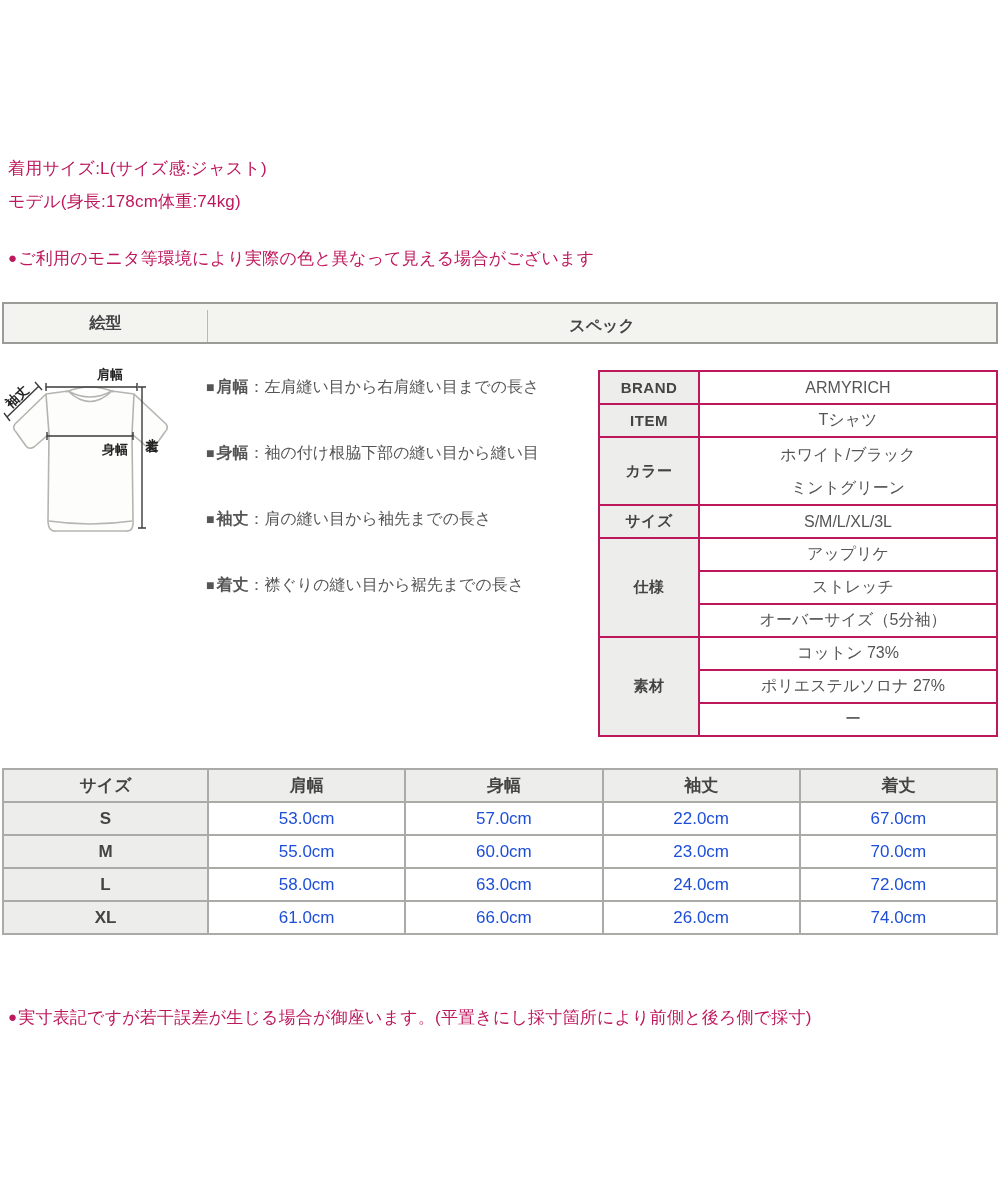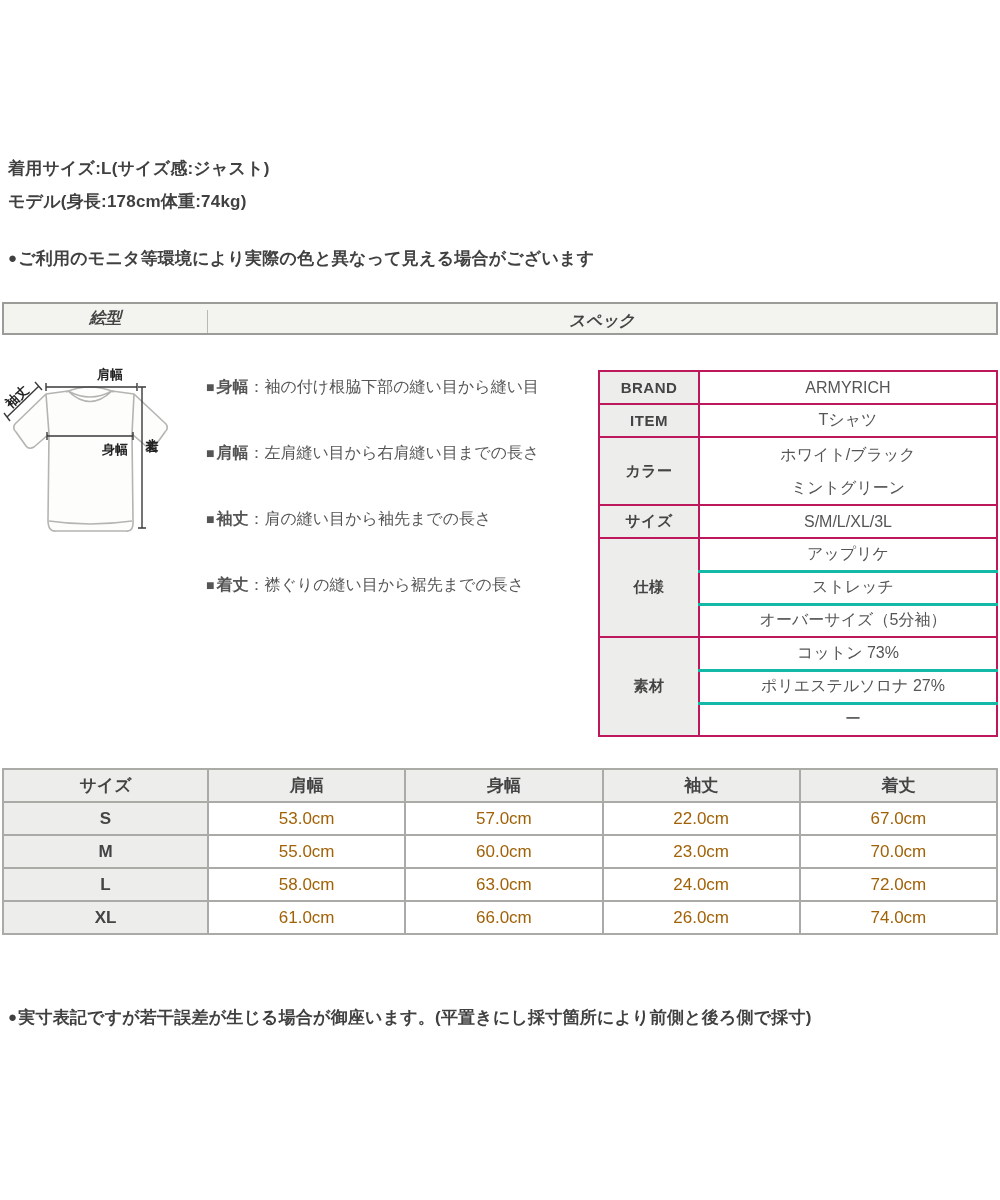--- a/index.html
+++ b/index.html
@@ -5,32 +5,31 @@
   * { margin: 0; padding: 0; box-sizing: border-box; }
   html, body { background: #ffffff; }
   body {
     font-family: "Liberation Sans", "DejaVu Sans", sans-serif;
     width: 1000px; height: 1200px; position: relative;
     color: #555555;
   }
   .page { position: absolute; top: 0; left: 0; width: 1000px; height: 1200px; background: #ffffff; overflow: hidden; }
 
   
-  .red-note { color: #404040; font-size: 17px; font-weight: 700; letter-spacing: 0.2px; }
+  .red-note { color: #be185d; font-size: 17px; font-weight: 400; letter-spacing: 0.2px; }
   .top-notes { position: absolute; left: 8px; top: 152px; line-height: 33px; }
   .monitor-note { position: absolute; left: 8px; top: 247px; }
   .bottom-note { position: absolute; left: 8px; top: 1006px; }
   .red-bullet { font-size: 15px; vertical-align: 1px; margin-right: 1px; }
 
   
   .section-header {
-    position: absolute; left: 2px; top: 302px; width: 996px; height: 33px;
+    position: absolute; left: 2px; top: 302px; width: 996px; height: 42px;
     display: flex; background: #f3f3f0;
     border: 2px solid #9b9b98;
-    font-style: italic;
   }
   .section-header .hcell {
     display: flex; align-items: center; justify-content: center;
     font-size: 16px; font-weight: bold; color: #444444;
   }
   .section-header .hcell + .hcell { border-left: 1px solid #b8b8b4; }
   .hcell.c1 { width: 203px; }
   .hcell.c2 { width: 399px; }
   .hcell.c3 { flex: 1; margin-top: 6px; }
 
@@ -49,35 +48,35 @@
     border-collapse: collapse; table-layout: fixed;
   }
   .spec-table th, .spec-table td {
     border: 2px solid #be185d; text-align: center; vertical-align: middle;
   }
   .spec-table th {
     width: 100px; background: #ededeb; color: #444444;
     font-size: 15px; font-weight: bold; letter-spacing: 0.5px;
   }
   .spec-table td { background: #ffffff; color: #555555; font-size: 16px; height: 33px; }
-  .spec-table td.sub { border-top: 3px solid #14b8a6; padding-left: 10px; }
+  .spec-table td.sub { border-top: 1px solid #14b8a6; padding-left: 10px; }
   .spec-table td.two-line div { line-height: 33px; }
 
   
   .size-table {
     position: absolute; left: 2px; top: 768px; width: 996px;
     border-collapse: collapse; table-layout: fixed;
   }
   .size-table th, .size-table td {
     border: 2px solid #aaaaa7; text-align: center; vertical-align: middle;
     height: 33px; font-size: 17px;
   }
   .size-table thead th { background: #ededeb; color: #444444; font-weight: bold; }
   .size-table tbody th { background: #ededeb; color: #444444; font-weight: bold; }
-  .size-table tbody td { background: #ffffff; color: #a16207; font-weight: normal; }
+  .size-table tbody td { background: #ffffff; color: #1d4ed8; font-weight: normal; }
   .size-table col.c-size { width: 205px; }
 
   
   .diag-label { font-size: 13px; font-weight: bold; fill: #222222; font-family: "Liberation Sans", sans-serif; }
   .diag-label-v { writing-mode: vertical-rl; text-orientation: upright; }
 </style>
 </head>
 <body>
 
 <div class="page">
@@ -127,24 +126,24 @@
 
       <text class="diag-label" x="110" y="19" text-anchor="middle">肩幅</text>
       <text class="diag-label" x="20" y="40" text-anchor="middle" transform="rotate(-43 20 40)">袖丈</text>
       <text class="diag-label" x="115" y="94" text-anchor="middle">身幅</text>
       <text class="diag-label diag-label-v" x="152" y="68">着丈</text>
     </svg>
   </div>
 
   <div class="measurements">
     <div class="measure-item">
+      <span class="sq">■</span><span class="term">肩幅</span><span>：</span><span>左肩縫い目から右肩縫い目までの長さ</span>
+    </div>
+    <div class="measure-item">
       <span class="sq">■</span><span class="term">身幅</span><span>：</span><span>袖の付け根脇下部の縫い目から縫い目</span>
-    </div>
-    <div class="measure-item">
-      <span class="sq">■</span><span class="term">肩幅</span><span>：</span><span>左肩縫い目から右肩縫い目までの長さ</span>
     </div>
     <div class="measure-item">
       <span class="sq">■</span><span class="term">袖丈</span><span>：</span><span>肩の縫い目から袖先までの長さ</span>
     </div>
     <div class="measure-item">
       <span class="sq">■</span><span class="term">着丈</span><span>：</span><span>襟ぐりの縫い目から裾先までの長さ</span>
     </div>
   </div>
 
   <table class="spec-table">

